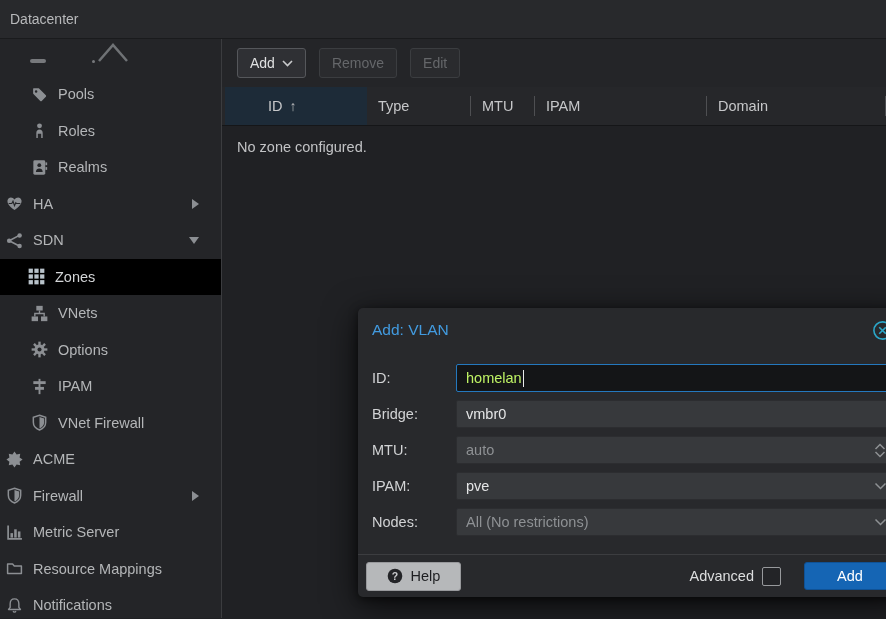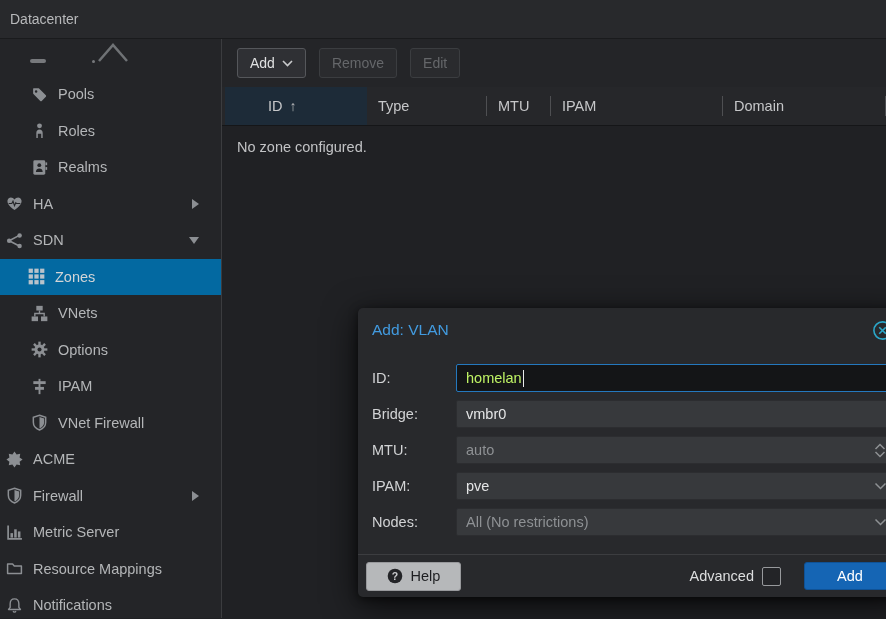--- a/index.html
+++ b/index.html
@@ -25,21 +25,21 @@
   
   .nav-item {
     height:36.5px; display:flex; align-items:center; color:#b4b6b8;
     cursor:pointer; position:relative;
   }
   .nav-item .ico { width:17px; height:17px; color:#8c8f93; flex:none; display:flex; }
   .nav-item .ico svg { width:100%; height:100%; }
   .nav-item.lvl0 { padding-left:6px; }
   .nav-item.lvl1 { padding-left:31px; }
   .nav-item .lbl { margin-left:10px; white-space:nowrap; font-size:14.5px; }
-  .nav-item.selected { background:#0369a1; color:#d3d5d7;padding-left:28px; }
+  .nav-item.selected { background:#000000; color:#d3d5d7;padding-left:28px; }
   .nav-item.selected .ico { color:#b9c3cb; }
   .arrow-right, .arrow-down { position:absolute; right:22px; width:0; height:0; }
   .arrow-right { border-left:7px solid #8c8f93; border-top:5px solid transparent; border-bottom:5px solid transparent; }
   .arrow-down  { border-top:7px solid #8c8f93; border-left:5px solid transparent; border-right:5px solid transparent; }
   .nav-partial { height:37px; position:relative; overflow:hidden; }
   .nav-partial .dash { position:absolute; left:30px; top:20px; width:16px; height:4px; border-radius:2px; background:#77797c; }
   .nav-partial .dot  { position:absolute; left:92px; top:21px; width:3px; height:3px; border-radius:50%; background:#77797c; }
   .nav-partial svg { position:absolute; left:96px; top:-2px; }
   
   .toolbar { height:48px; background:#242528; display:flex; align-items:center; padding:0 0 0 15px; gap:13px; }
@@ -327,21 +327,21 @@
       <button class="btn disabled">
         <span>Edit</span>
       </button>
     </div>
 
     <div class="grid-header">
       <div class="grid-col sorted" style="width:142px">
         <span>ID</span>
         <span class="sort-arrow">↑</span>
       </div>
-      <div class="grid-col" style="width:120px">
+      <div class="grid-col" style="width:104px">
         <span>Type</span>
       </div>
       <div class="grid-col" style="width:64px">
         <span>MTU</span>
       </div>
       <div class="grid-col" style="width:172px">
         <span>IPAM</span>
       </div>
       <div class="grid-col last">
         <span>Domain</span>

